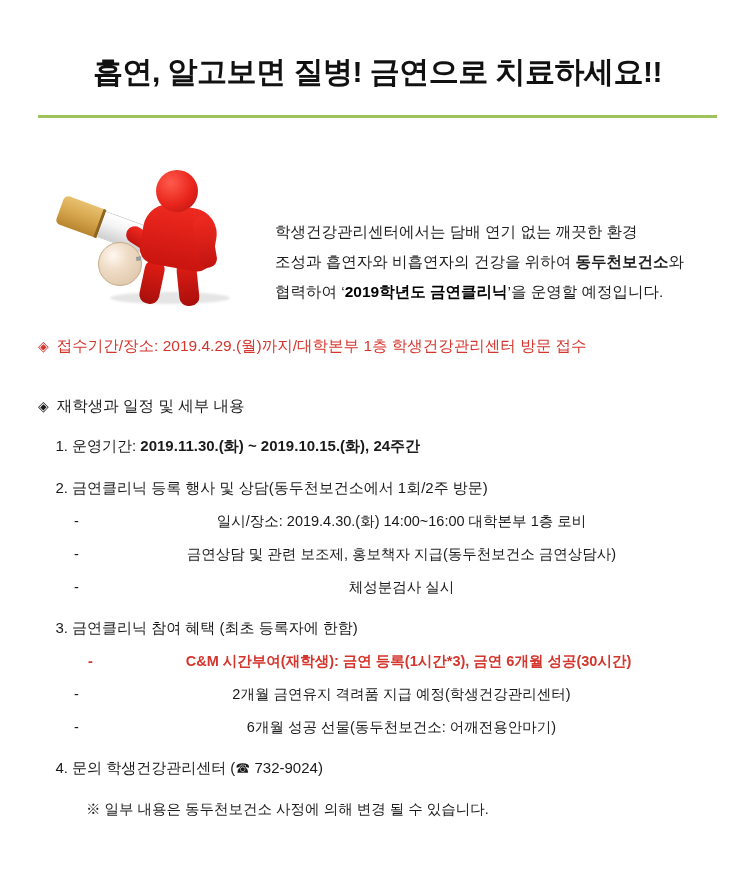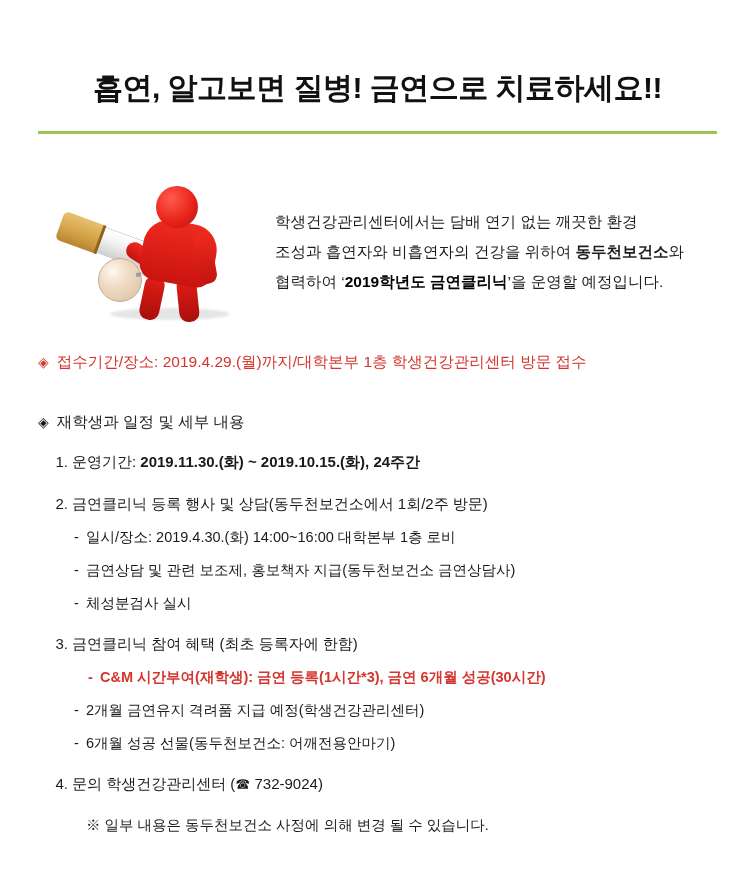--- a/index.html
+++ b/index.html
@@ -13,21 +13,21 @@
     font-family: "Liberation Sans", sans-serif;
     color: #1a1a1a;
     position: relative;
     overflow: hidden;
   }
   .page {
     width: 755px;
     height: 891px;
     position: relative;
     box-sizing: border-box;
-    padding: 16px 38px;
+    padding: 0 38px;
   }
 
   
   .title-block {
     padding-top: 52px;
     text-align: center;
   }
   .title {
     font-size: 30px;
     font-weight: bold;
@@ -39,21 +39,21 @@
     margin: 22px 0 0 0;
     height: 3px;
     background: #9fc25a;
     width: 100%;
   }
 
   
   .intro {
     margin-top: 24px;
     display: flex;
-    align-items: center;
+    align-items: flex-end;
   }
   .art {
     width: 225px;
     height: 165px;
     position: relative;
     flex: 0 0 225px;
   }
   
   .cig {
     position: absolute;
@@ -239,20 +239,21 @@
     left: -22px;
     top: 0;
     width: 18px;
     text-align: right;
     font-size: 15px;
   }
   ul.dash-list {
     list-style: none;
     margin: 8px 0 0 0;
     padding: 0 0 0 14px;
+    text-align: center;
   }
   ul.dash-list > li {
     position: relative;
     font-size: 14.5px;
     line-height: 24px;
     margin-bottom: 9px;
   }
   ul.dash-list > li:before {
     content: "-";
     position: absolute;

